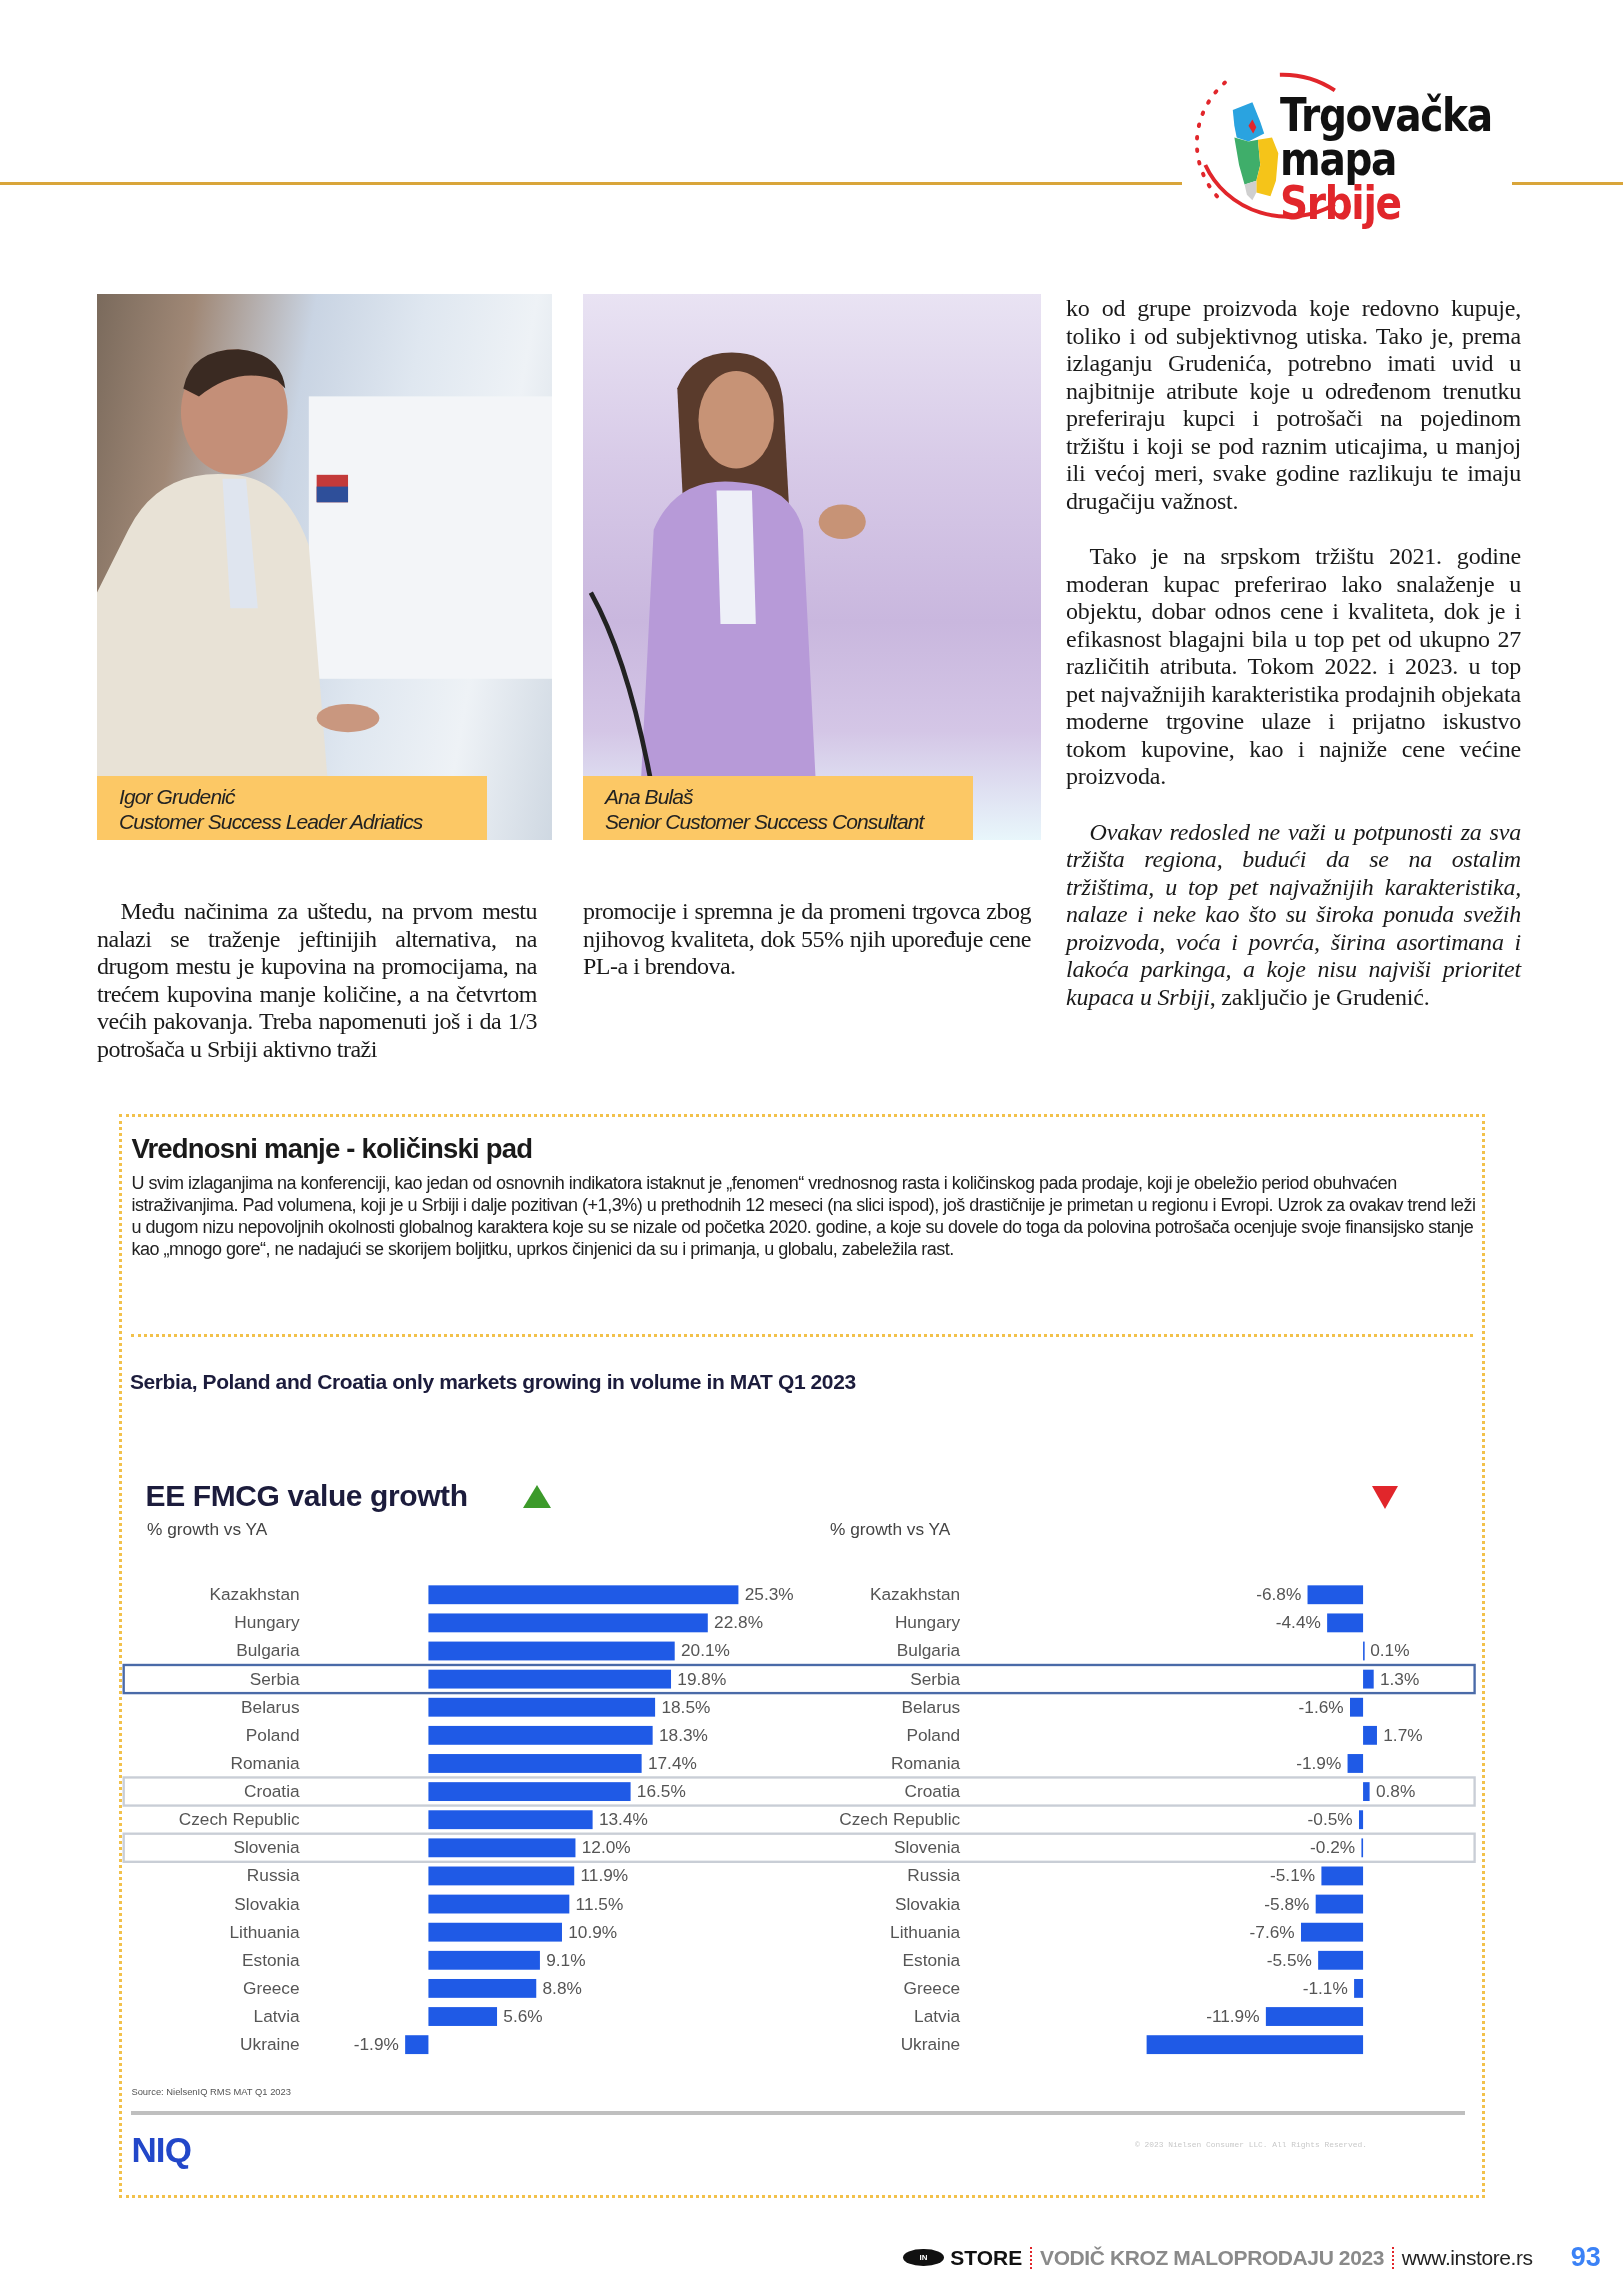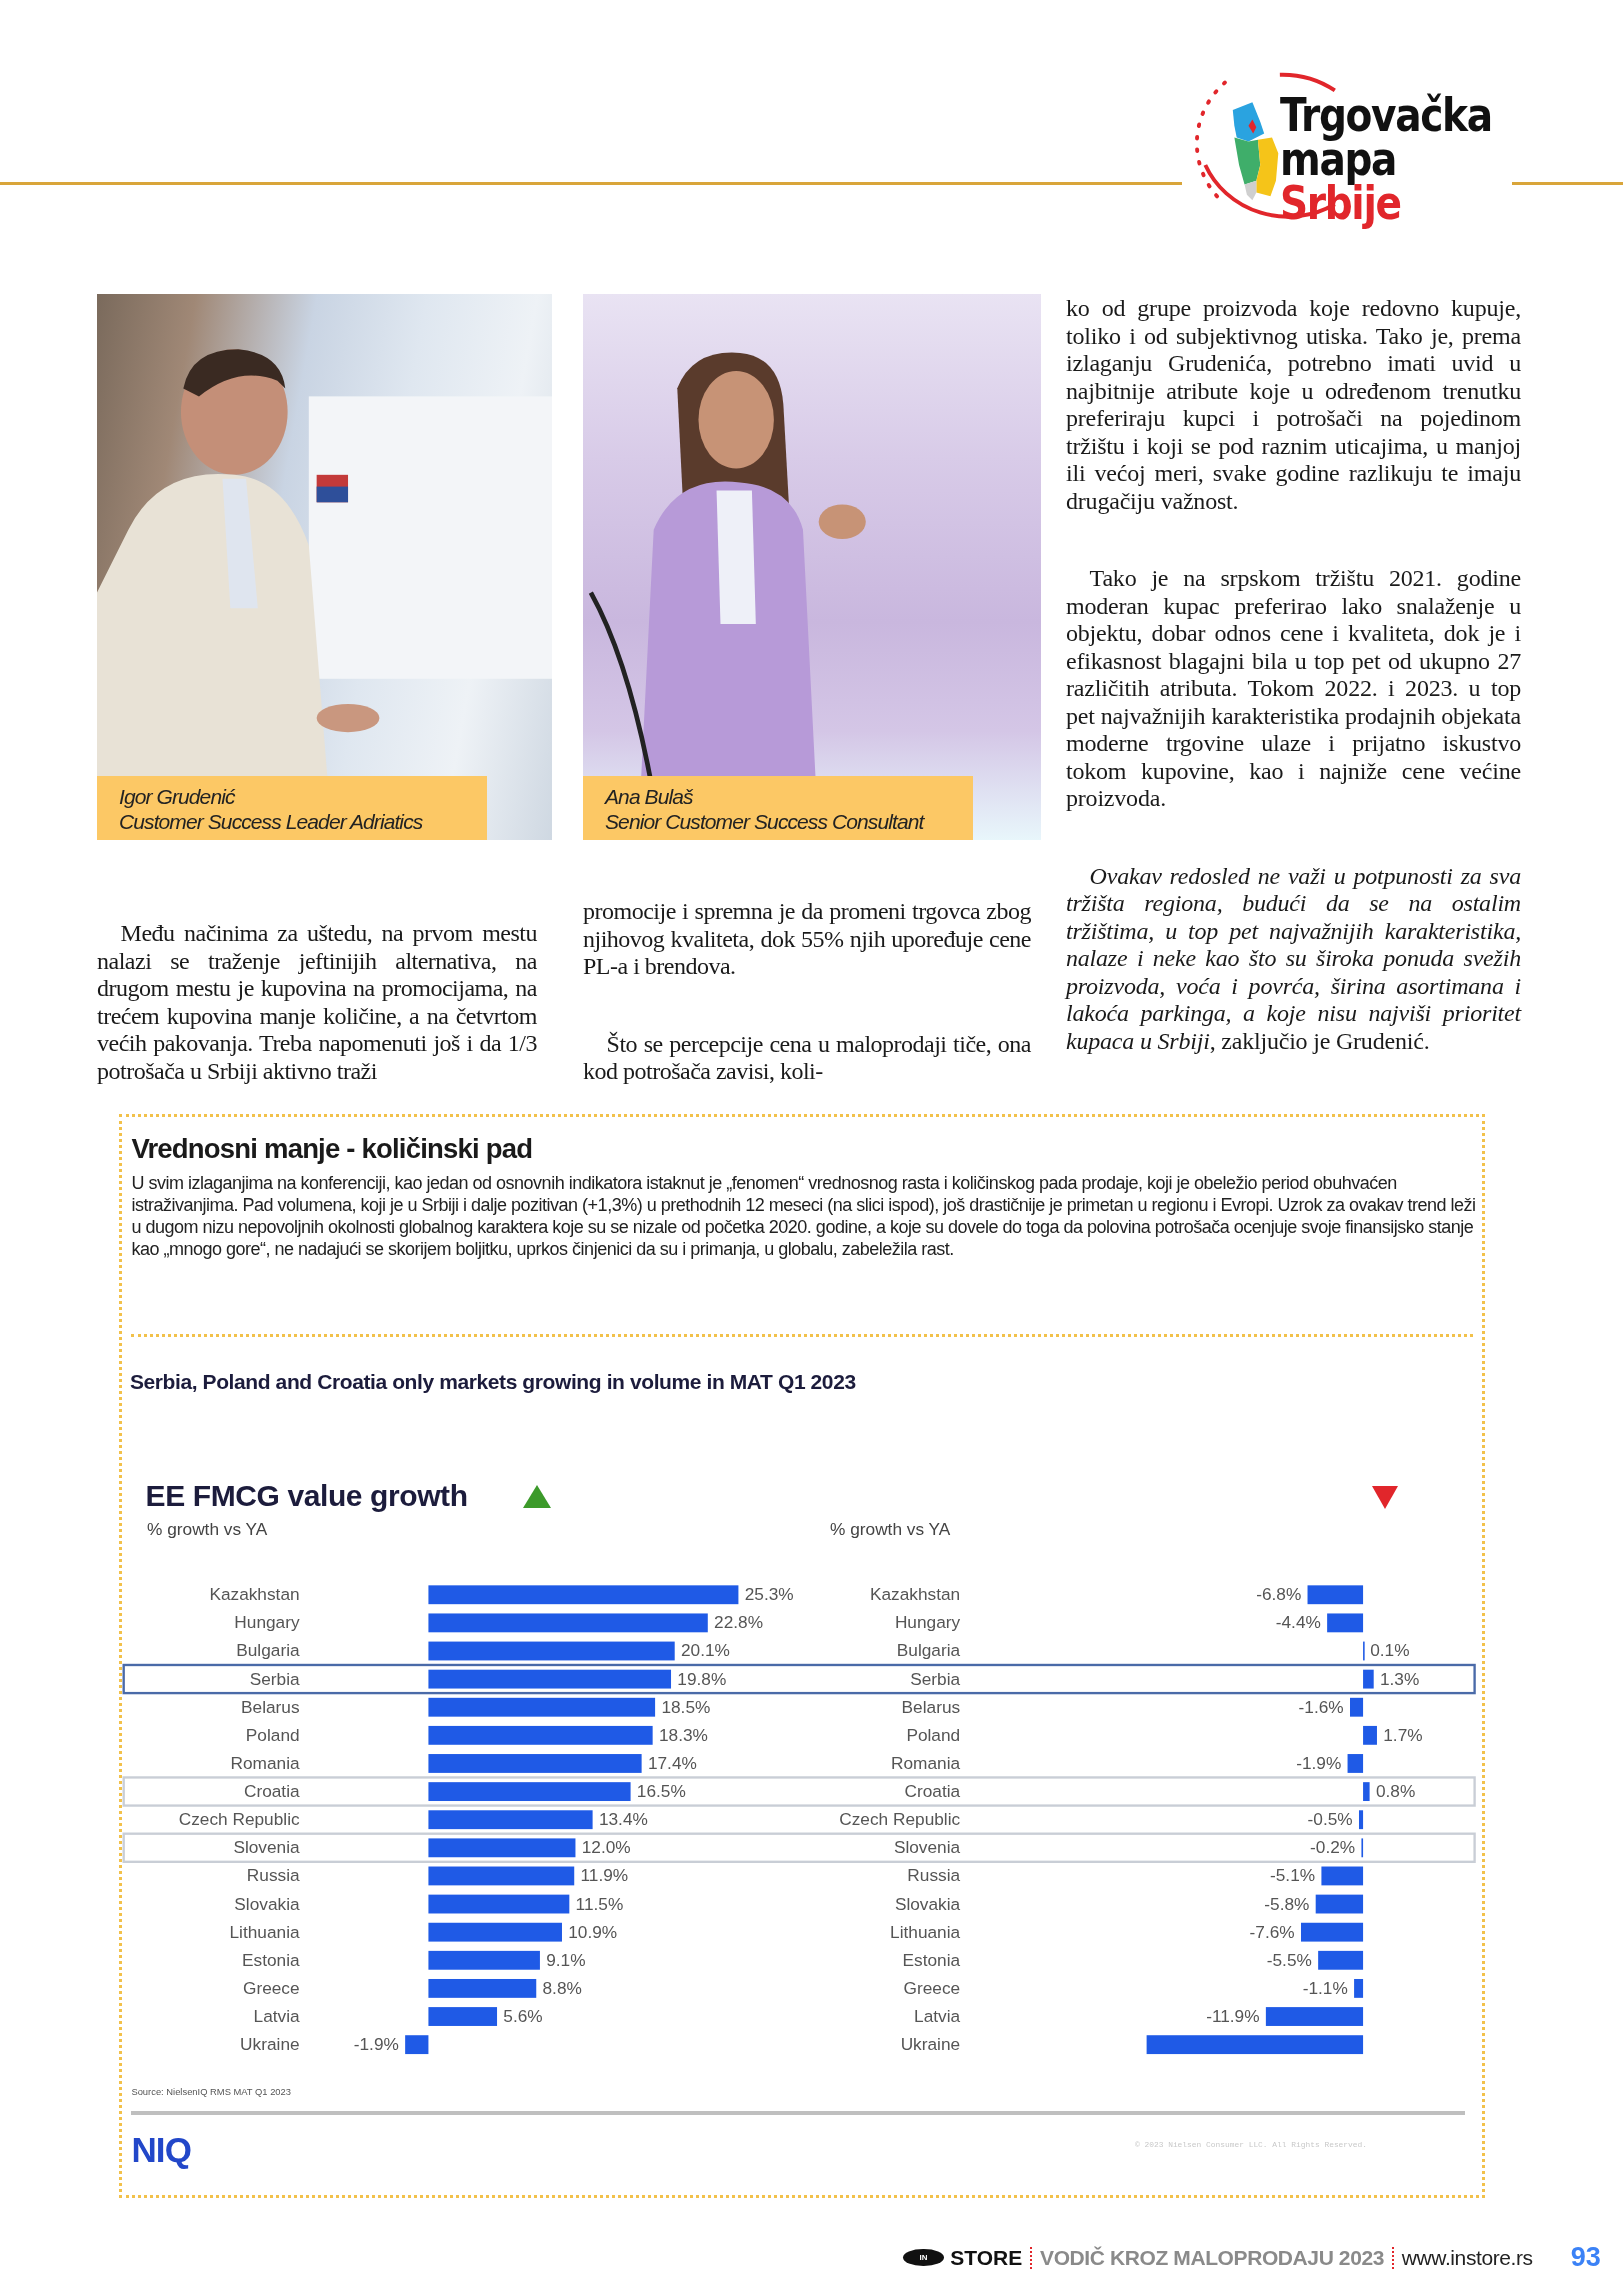--- a/index.html
+++ b/index.html
@@ -16,21 +16,21 @@
   .photo.p1{left:97px;width:455px;background:linear-gradient(100deg,#7a6a5c 0%,#a08876 18%,#c9d4e3 40%,#dfe7f0 60%,#eef2f6 80%,#cfd8e2 100%);}
   .photo.p2{left:583px;width:458px;background:linear-gradient(180deg,#e9e3f3 0%,#d8cbe8 30%,#c9b7de 60%,#d4c6e6 80%,#e8f6fb 100%);}
   .photo .fig{position:absolute;}
   .caption{position:absolute;bottom:0;height:64px;background:#fcc865;font-family:"Liberation Sans",sans-serif;font-style:italic;font-size:21px;line-height:25px;padding:7.9px 0 0 22px;box-sizing:border-box;color:#222;transform-origin:left;}
   .photo.p1 .caption{left:0;width:390px;}
   .photo.p2 .caption{left:0;width:390px;}
   .caption span{display:block;letter-spacing:-0.9px;}
 
   .col{position:absolute;font-size:23px;line-height:27.5px;text-align:justify;letter-spacing:-0.3px;}
   .col p{margin:0;}
-  .col .ind{text-indent:23.6px;margin-top:22px;}
+  .col .ind{text-indent:23.6px;}
   .c1{left:97px;top:898px;width:440px;font-family:"Liberation Serif",serif;font-size:24px;letter-spacing:-0.5px;}
   .c2{left:583px;top:898px;width:448px;font-family:"Liberation Serif",serif;font-size:24px;letter-spacing:-0.5px;}
   .c3{left:1066px;top:295px;width:455px;font-family:"Liberation Serif",serif;font-size:24px;letter-spacing:-0.2px;}
   .gap{height:28px;}
   .it{font-style:italic;}
 
   .box{position:absolute;left:119px;top:1114px;width:1366px;height:1084px;border-left:3.9px dotted #f2c14a;border-right:3.9px dotted #f2c14a;border-top:3.9px dotted #f2c14a;border-bottom:3.9px dotted #f2c14a;box-sizing:border-box;}
   .box h2{position:absolute;left:9.4px;top:15.7px;margin:0;font-family:"Liberation Sans",sans-serif;font-weight:bold;font-size:27.5px;letter-spacing:-0.8px;color:#1a1a1a;}
   .box .intro{position:absolute;left:9.4px;top:55px;width:1351px;font-family:"Liberation Sans",sans-serif;font-size:18px;line-height:22px;letter-spacing:-0.5px;color:#222;}
   .box .sep{position:absolute;left:9.4px;right:9.4px;top:217px;border-top:3.1px dotted #f2c14a;}
@@ -107,21 +107,20 @@
     <span>Senior Customer Success Consultant</span>
   </div>
 </div>
 
 <div class="col c1">
   <p class="ind">Među načinima za uštedu, na prvom mestu nalazi se traženje jeftinijih alternativa, na drugom mestu je kupovina na promocijama, na trećem kupovina manje količine, a na četvrtom većih pakovanja. Treba napomenuti još i da 1/3 potrošača u Srbiji aktivno traži</p>
 </div>
 <div class="col c2">
   <p>promocije i spremna je da promeni trgovca zbog njihovog kvaliteta, dok 55% njih upoređuje cene PL-a i brendova.</p>
   <div class="gap"></div>
-  <p class="ind">Što se percepcije cena u maloprodaji tiče, ona kod potrošača zavisi, koli-</p>
 </div>
 <div class="col c3">
   <p>ko od grupe proizvoda koje redovno kupuje, toliko i od subjektivnog utiska. Tako je, prema izlaganju Grudenića, potrebno imati uvid u najbitnije atribute koje u određenom trenutku preferiraju kupci i potrošači na pojedinom tržištu i koji se pod raznim uticajima, u manjoj ili većoj meri, svake godine razlikuju te imaju drugačiju važnost.</p>
   <div class="gap"></div>
   <p class="ind">Tako je na srpskom tržištu 2021. godine moderan kupac preferirao lako snalaženje u objektu, dobar odnos cene i kvaliteta, dok je i efikasnost blagajni bila u top pet od ukupno 27 različitih atributa. Tokom 2022. i 2023. u top pet najvažnijih karakteristika prodajnih objekata moderne trgovine ulaze i prijatno iskustvo tokom kupovine, kao i najniže cene većine proizvoda.</p>
   <div class="gap"></div>
   <p class="ind"><span class="it">Ovakav redosled ne važi u potpunosti za sva tržišta regiona, budući da se na ostalim tržištima, u top pet najvažnijih karakteristika, nalaze i neke kao što su široka ponuda svežih proizvoda, voća i povrća, širina asortimana i lakoća parkinga, a koje nisu najviši prioritet kupaca u Srbiji</span><span>, zaključio je Grudenić.</span></p>
 </div>
 
 <div class="box">

